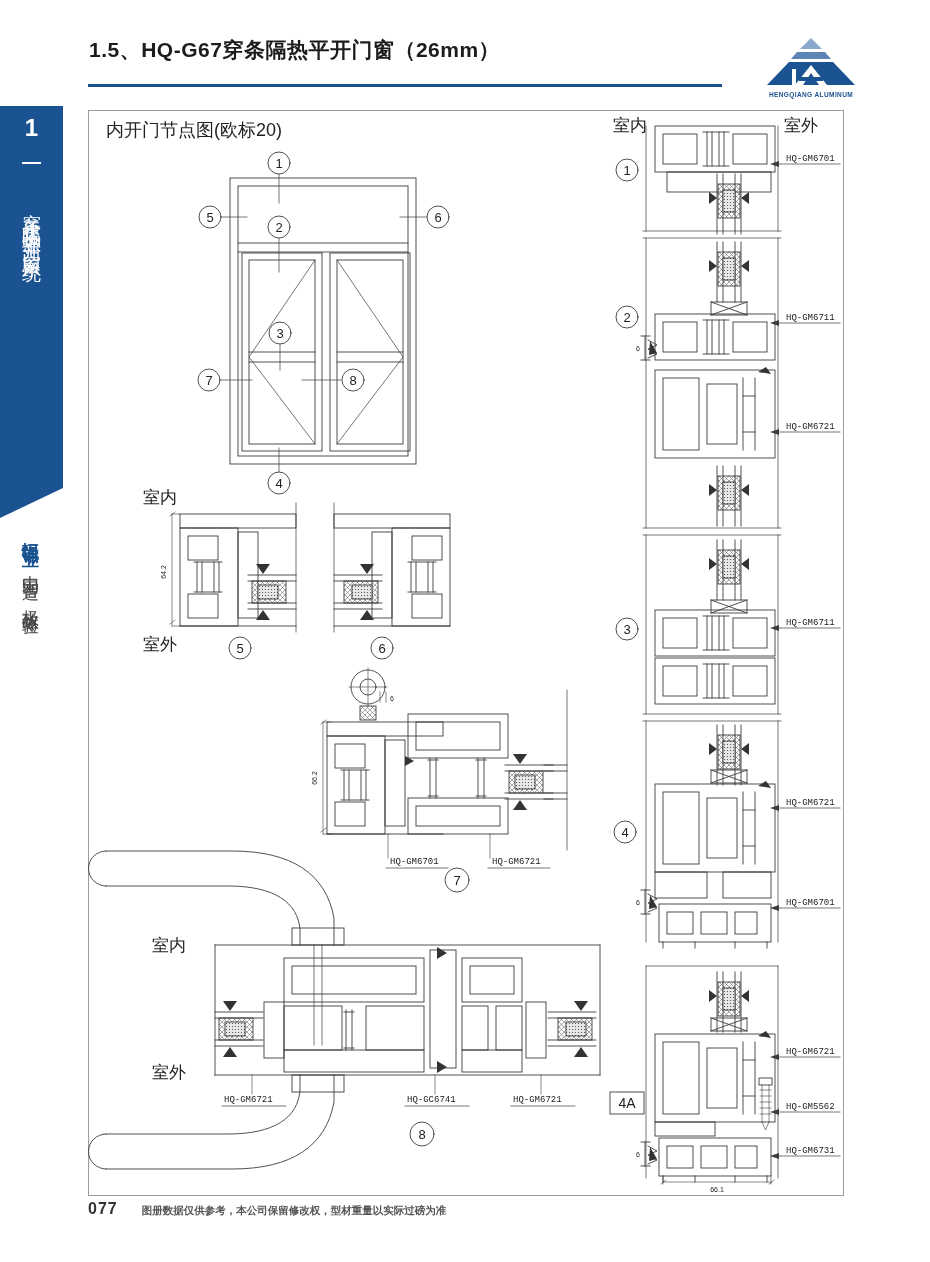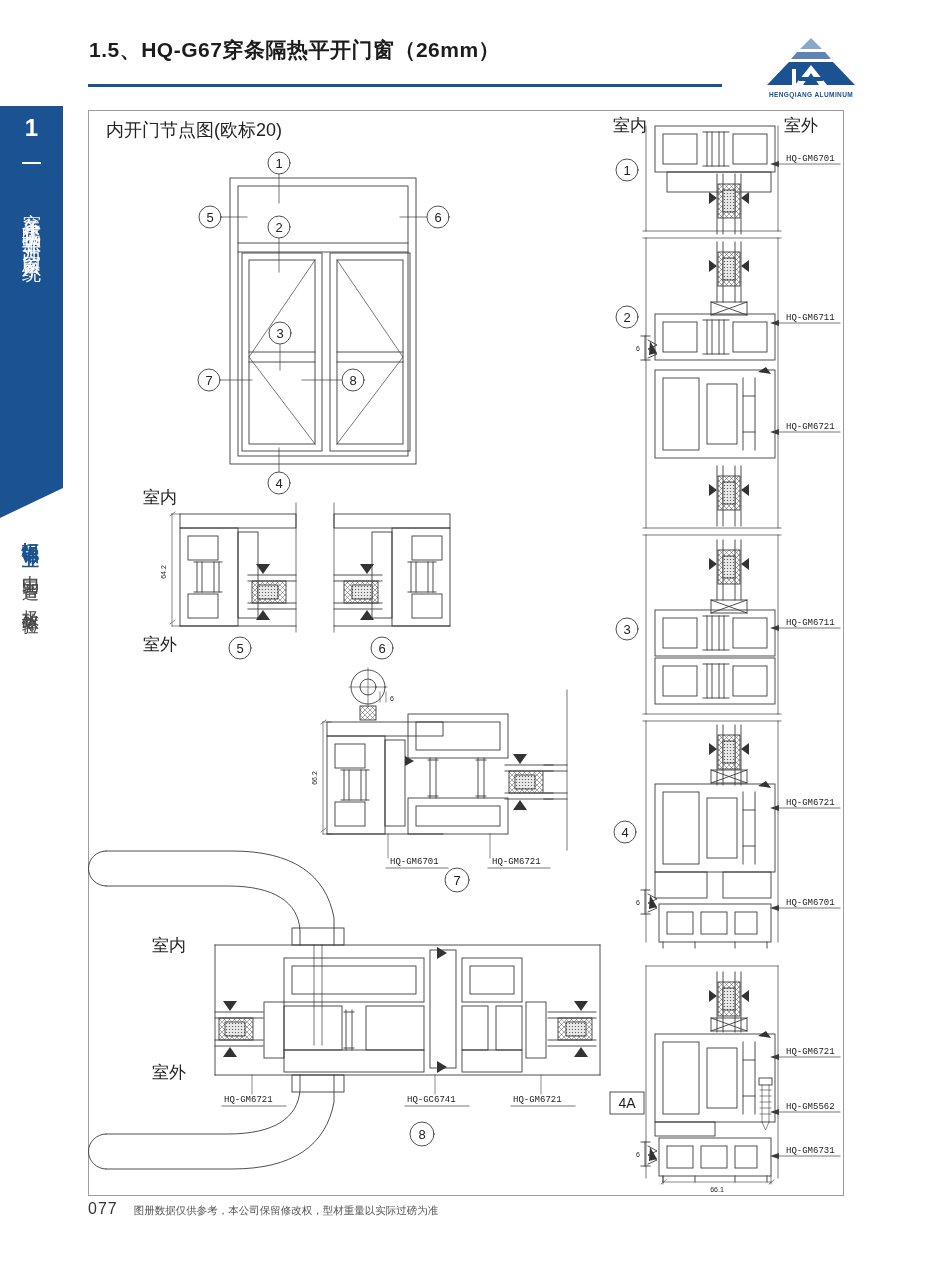--- a/index.html
+++ b/index.html
@@ -24,23 +24,23 @@
   
   #content-box{position:absolute;left:88px;top:110px;width:754px;height:1084px;border:1px solid #9c9c9c;}
   
   #dwg{position:absolute;left:0;top:0;}
   #dwg text{stroke:none;fill:#222;}
   .plabel{font-family:"Liberation Mono",monospace;font-size:9px;}
   .cn{font-size:17px;fill:#1a1a1a;}
   .dim{font-size:7px;fill:#333;}
   .co{font-size:13px;}
   
-  #footer{position:absolute;left:88px;top:1200px;display:flex;align-items:baseline;}
+  #footer{position:absolute;left:88px;top:1200px;display:flex;align-items:baseline;font-weight:bold;}
   #page-no{font-size:16px;color:#333;letter-spacing:1px;}
-  #footer-note{font-size:10.5px;color:#555;margin-left:16px;}
+  #footer-note{font-size:10.5px;color:#555;margin-left:24px;}
 </style>
 </head>
 <body>
 
 <div id="page">
 
   <div id="title">1.5、HQ-G67穿条隔热平开门窗（26mm）</div>
   <div id="title-rule"></div>
   <div id="logo">
     <svg width="92" height="52" viewBox="0 0 92 52">

